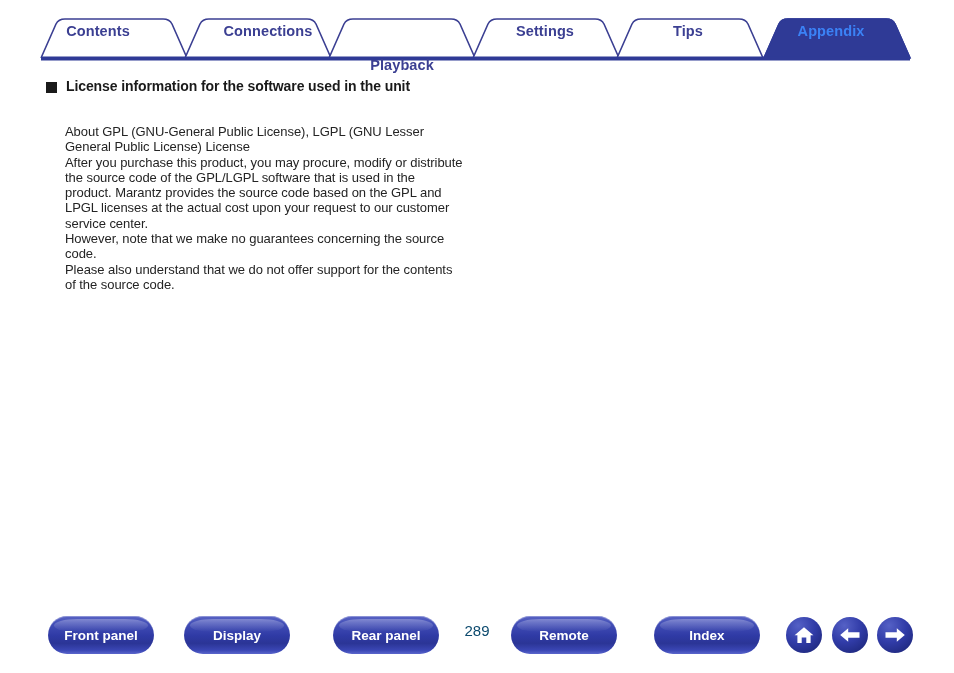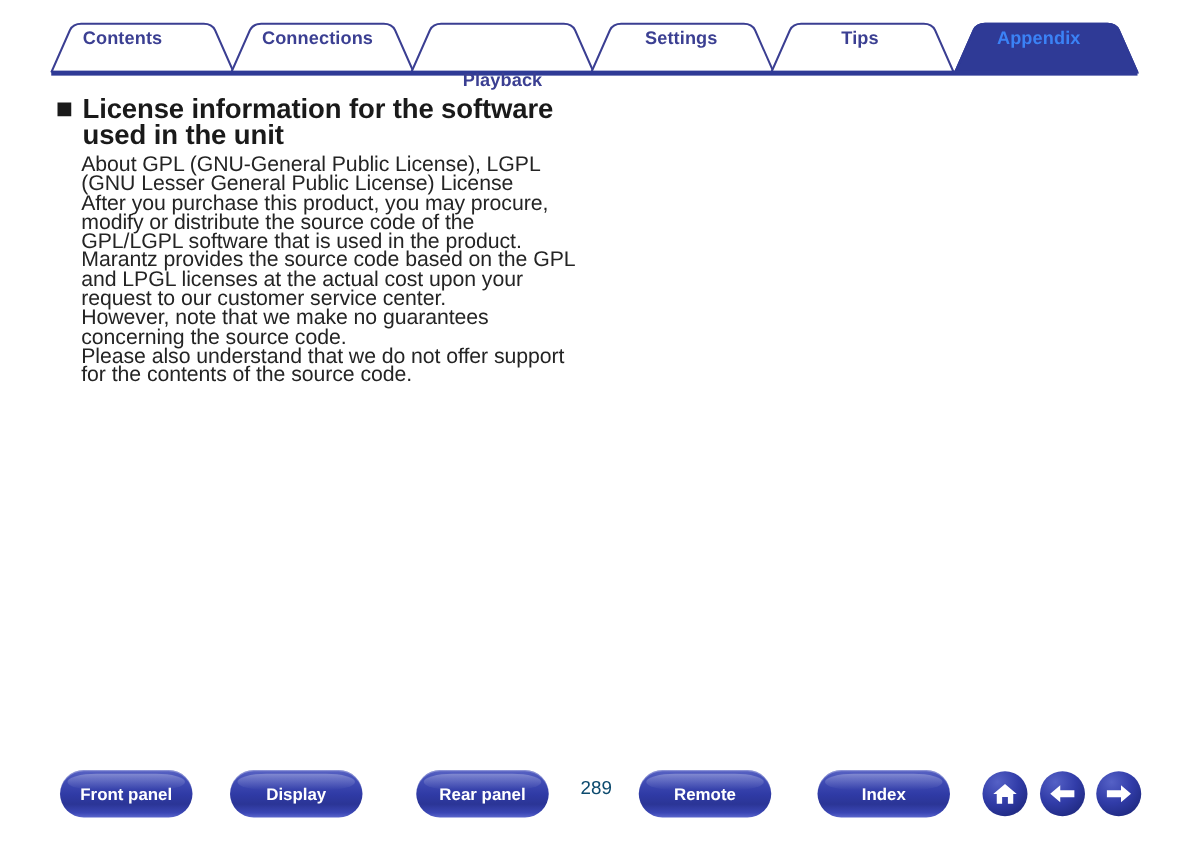--- a/index.html
+++ b/index.html
@@ -59,35 +59,35 @@
     position: absolute;
     left: 0;
     top: 6px;
     width: 11px;
     height: 11px;
     background: #1a1a1a;
   }
   #heading-text {
     margin: 0;
     padding: 0 0 0 20px;
-    font-size: 22px;
+    font-size: 14px;
     font-weight: bold;
     color: #1a1a1a;
     line-height: 21px;
     letter-spacing: -0.1px;
   }
   #body-block {
     position: absolute;
     left: 65px;
     top: 62px;
     width: 400px;
   }
   .para {
     margin: 0;
-    font-size: 17px;
+    font-size: 13px;
     color: #242424;
     line-height: 15.3px;
     letter-spacing: -0.05px;
   }
 
   
   #footer {
     position: absolute;
     left: 0;
     top: 616px;
@@ -167,21 +167,21 @@
     <path d="M 329 58 L 344 24 Q 346.5 19 353 19 L 451 19 Q 457.5 19 460 24 L 475 58" fill="#ffffff" stroke="#3b3f92" stroke-width="1.6" stroke-linejoin="round"></path>
     <path d="M 473 58 L 488 24 Q 490.5 19 497 19 L 595 19 Q 601.5 19 604 24 L 619 58" fill="#ffffff" stroke="#3b3f92" stroke-width="1.6" stroke-linejoin="round"></path>
     <path d="M 617 58 L 632 24 Q 634.5 19 641 19 L 739 19 Q 745.5 19 748 24 L 763 58" fill="#ffffff" stroke="#3b3f92" stroke-width="1.6" stroke-linejoin="round"></path>
 
     <path d="M 764 58 L 779 24 Q 781.5 19 788 19 L 886 19 Q 892.5 19 895 24 L 910 58" fill="none" stroke="#2f3a96" stroke-width="1.6" stroke-linejoin="round"></path>
 
     <rect x="41" y="56.5" width="869" height="4" fill="#2f3a96"></rect>
   </svg>
 
   <div class="tab-label" style="left:98px;">Contents</div>
-  <div class="tab-label" style="left:254px;">Connections</div>
+  <div class="tab-label" style="left:268px;">Connections</div>
   <div class="tab-label" style="left:402px;margin-top:34px;">Playback</div>
   <div class="tab-label" style="left:545px;">Settings</div>
   <div class="tab-label" style="left:688px;">Tips</div>
   <div class="tab-label active" style="left:831px;">Appendix</div>
 </div>
 
 <div id="content">
 
   <div id="heading-row">
     <span id="heading-bullet"></span>

